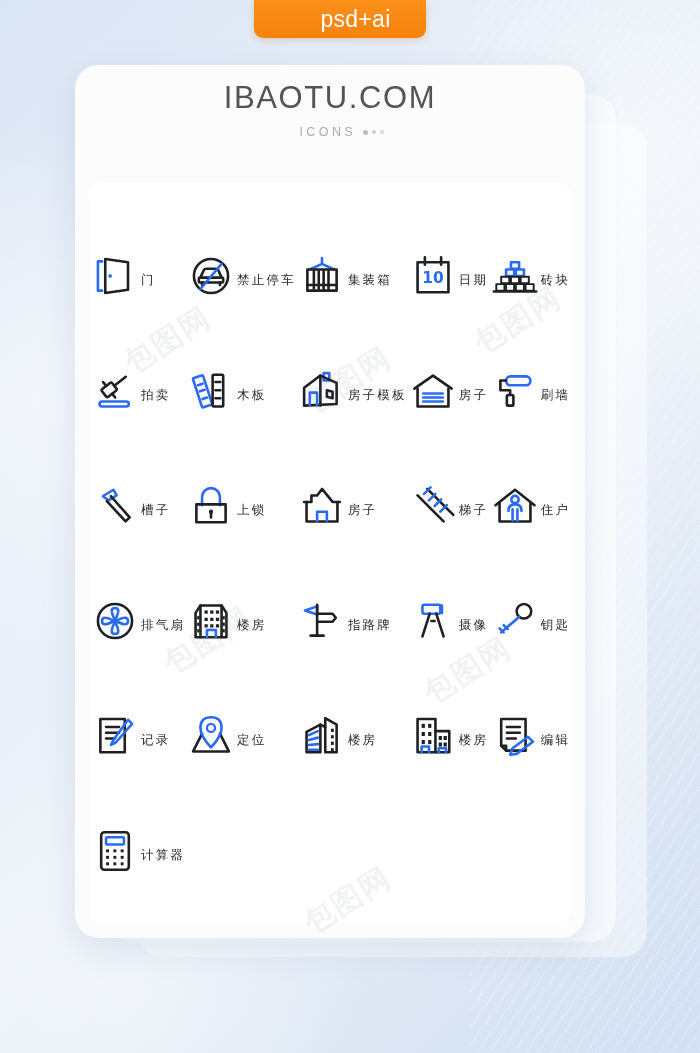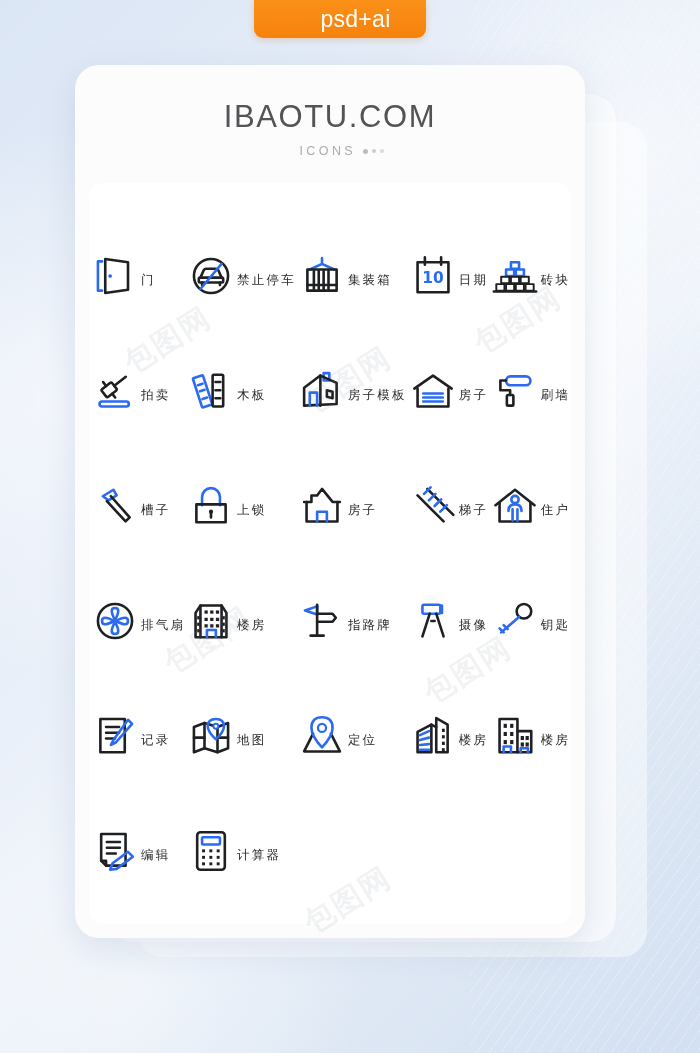--- a/index.html
+++ b/index.html
@@ -55,21 +55,21 @@
 
   
   .card {
     position: absolute; left: 75px; top: 65px; width: 510px; height: 873px;
     background: #fcfcfd;
     border-radius: 24px;
     box-shadow: 0 10px 34px rgba(120,145,180,.20);
     overflow: hidden;
   }
   .card-header {
-    padding-top: 34px; text-align: center;
+    padding-top: 15px; text-align: center;
   }
   .brand {
     font-size: 31px; color: #545456; letter-spacing: 1.6px; font-weight: 400;
   }
   .sub {
     margin-top: 9px; display: flex; align-items: center; justify-content: center; gap: 7px;
     color: #a9abae; font-size: 12.5px; letter-spacing: 3.4px; margin-left: 23px;
   }
   .dots { display: flex; align-items: center; gap: 4px; }
   .dots i { display: block; border-radius: 50%; background: #b9bcc0; }
@@ -393,32 +393,20 @@
       <path stroke="#1f2023" fill="none" stroke-width="3.2" stroke-linecap="round" stroke-linejoin="round" d="M14 11 L44 11 L44 52 L14 52 Z"></path>
       <path stroke="#1f2023" fill="none" stroke-width="3.2" stroke-linecap="round" stroke-linejoin="round" d="M21 21 L37 21 M21 28 L37 28 M21 35 L32 35"></path>
       <path stroke="#2a6bf2" fill="none" stroke-width="3.2" stroke-linecap="round" stroke-linejoin="round" d="M48 12 L53 17 L33 40 L27 43 L30 37 Z"></path>
             </svg>
           </div>
           <div class="lbl">记录</div>
         </div>
         <div class="cell">
           <div class="glyph">
             <svg viewBox="0 0 64 64" xmlns="http://www.w3.org/2000/svg">
-      <path stroke="#1f2023" fill="none" stroke-width="3.2" stroke-linecap="round" stroke-linejoin="round" d="M11 21 L24 16 L40 21 L53 16 L53 47 L40 52 L24 47 L11 52 Z"></path>
-      <path stroke="#1f2023" fill="none" stroke-width="3.2" stroke-linecap="round" stroke-linejoin="round" d="M24 16 L24 47 M40 21 L40 52"></path>
-      <path stroke="#1f2023" fill="none" stroke-width="3.2" stroke-linecap="round" stroke-linejoin="round" d="M11 34 L24 34 M40 34 L53 34"></path>
-      <path stroke="#2a6bf2" fill="none" stroke-width="3.2" stroke-linecap="round" stroke-linejoin="round" d="M38 11 Q48 11 48 20 Q48 27 38 36 Q28 27 28 20 Q28 11 38 11 Z"></path>
-      <circle cx="38" cy="20" r="3" fill="#fff" stroke="#2a6bf2" stroke-width="2.4"></circle>
-            </svg>
-          </div>
-          <div class="lbl">地图</div>
-        </div>
-        <div class="cell">
-          <div class="glyph">
-            <svg viewBox="0 0 64 64" xmlns="http://www.w3.org/2000/svg">
       <path stroke="#1f2023" fill="none" stroke-width="3.2" stroke-linecap="round" stroke-linejoin="round" d="M21 29 L10 51 L54 51 L43 29"></path>
       <path stroke="#2a6bf2" fill="none" stroke-width="3.2" stroke-linecap="round" stroke-linejoin="round" d="M32 9 Q45 9 45 22 Q45 32 32 46 Q19 32 19 22 Q19 9 32 9 Z"></path>
       <circle cx="32" cy="22" r="5" fill="#fff" stroke="#2a6bf2" stroke-width="2.8"></circle>
             </svg>
           </div>
           <div class="lbl">定位</div>
         </div>
         <div class="cell">
           <div class="glyph">
             <svg viewBox="0 0 64 64" xmlns="http://www.w3.org/2000/svg">

